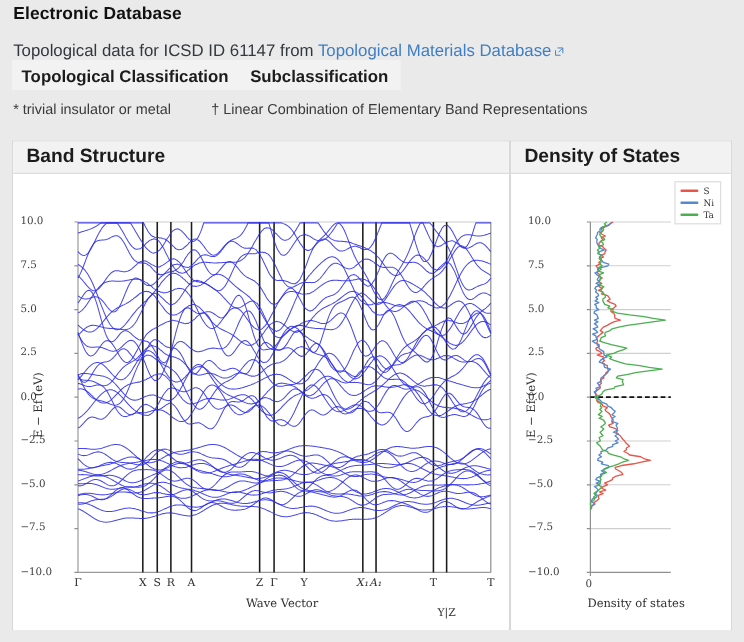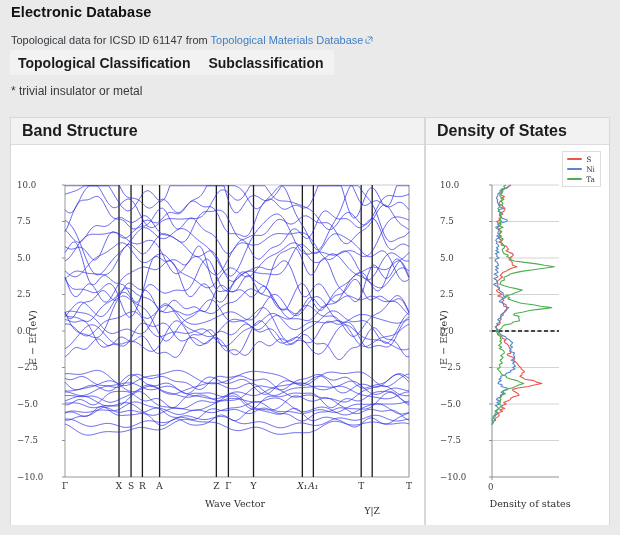--- a/index.html
+++ b/index.html
@@ -11,21 +11,21 @@
   }
   .page{position:relative;width:620px;height:535px;}
 
   
   .title{
     position:absolute;left:11px;top:4px;
     font-size:14.5px;font-weight:bold;color:#111;letter-spacing:.1px;
   }
   .subtitle{
     position:absolute;left:11px;top:34px;
-    font-size:11px;color:#33383d;white-space:nowrap;text-align:center;
+    font-size:14px;color:#33383d;white-space:nowrap;text-align:center;
   }
   .subtitle a{color:#3f7ec4;text-decoration:none;}
   .ext-icon{display:inline-block;width:8px;height:8px;position:relative;top:0px;margin-left:2px;}
   .ext-icon svg{display:block;}
 
   
   .tbl{
     position:absolute;left:10px;top:50px;
     background:#f2f2f3;
     border-collapse:collapse;
@@ -114,20 +114,21 @@
   <table class="tbl">
     <tbody>
         <tr class="hd">
       <td class="c0">Topological Classification</td>
       <td class="c1">Subclassification</td>
     </tr>
   </tbody>
     </table>
 
   <div class="foot f1">* trivial insulator or metal</div>
+  <div class="foot f2">† Linear Combination of Elementary Band Representations</div>
 
   <div class="panel panel-band">
     <div class="panel-head">Band Structure</div>
     <div class="panel-body">
       <svg class="plot" id="band-svg" width="413" height="380">
           <line x1="54" y1="40" x2="54" y2="332" stroke="#9a9a9a" stroke-width="1"></line>
           <line x1="54" y1="332" x2="398" y2="332" stroke="#9a9a9a" stroke-width="1"></line>
           <line x1="54" y1="40" x2="398" y2="40" stroke="#cccccc" stroke-width="1"></line>
           <line x1="398" y1="40" x2="398" y2="332" stroke="#8f8f8f" stroke-width="1"></line>
           <line x1="51" y1="40" x2="54" y2="40" stroke="#8f8f8f" stroke-width="1"></line>

